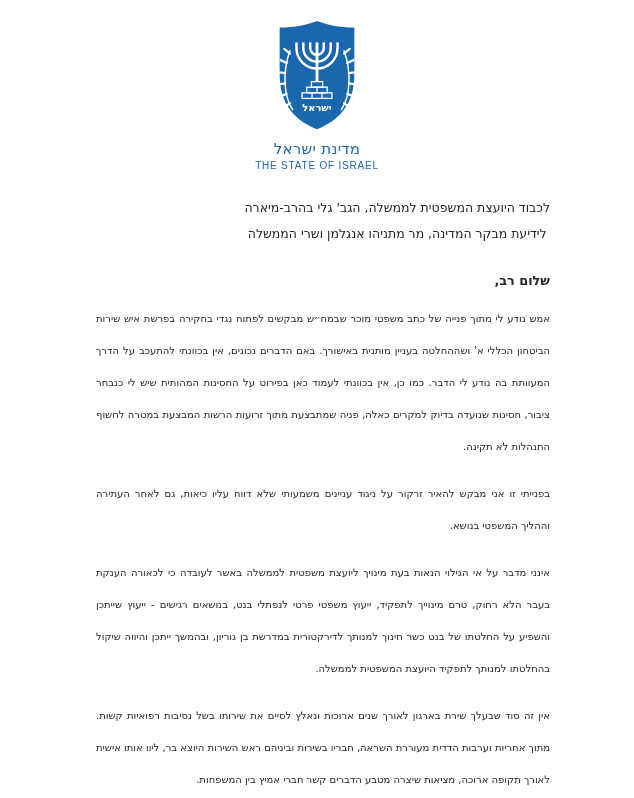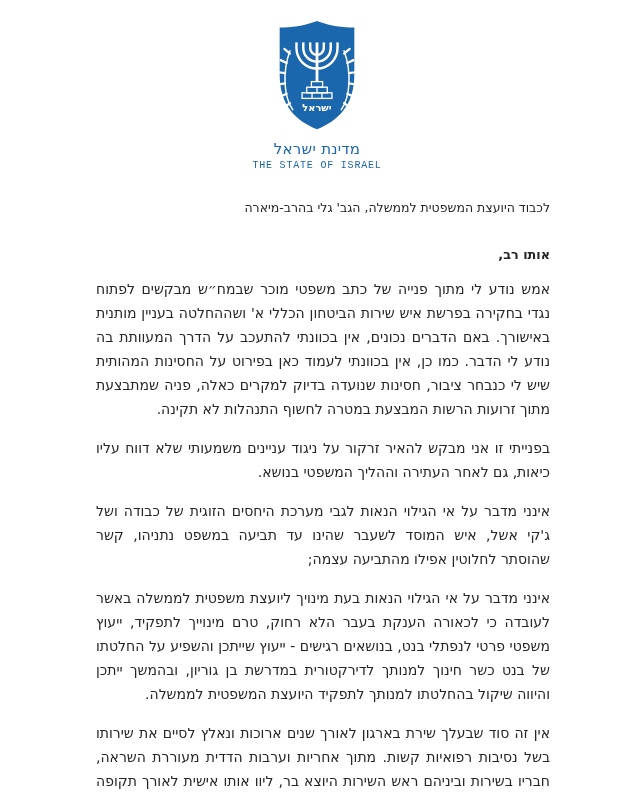--- a/index.html
+++ b/index.html
@@ -29,21 +29,21 @@
   }
   .org-name-he {
     margin-top: 4px;
     font-size: 15px;
     color: #1b67ae;
     letter-spacing: 0.3px;
   }
   .org-name-en {
     margin-top: 2px;
     font-size: 10px;
-    font-family: Liberation Mono, monospace;
+    font-family: Liberation Sans, sans-serif;
     color: #1b67ae;
     letter-spacing: 0.8px;
   }
   
   .header-row {
     display: flex;
     justify-content: space-between;
     align-items: flex-start;
     margin-top: 24px;
     font-size: 12.5px;
@@ -58,22 +58,22 @@
     white-space: nowrap;
   }
   
   .greeting {
     margin-top: 26px;
     font-weight: bold;
     font-size: 12.8px;
   }
   .letter-body p {
     margin: 15px 0 0 12px;
-    font-size: 14px;
-    line-height: 24px;
+    font-size: 10px;
+    line-height: 32px;
     text-align: justify;
   }
 </style>
 </head>
 <body>
 
 <div class="page">
 
   <div class="emblem-block">
     <svg width="94" height="112" viewBox="0 0 100 120" aria-hidden="true">
@@ -121,26 +121,26 @@
 
       <text x="50" y="98" text-anchor="middle" fill="#ffffff" font-size="10.5" font-weight="bold" font-family="DejaVu Sans, sans-serif">ישראל</text>
     </svg>
     <div class="org-name-he">מדינת ישראל</div>
     <div class="org-name-en">THE STATE OF ISRAEL</div>
   </div>
 
   <div class="header-row">
     <div class="addressee-block">
       <div>לכבוד היועצת המשפטית לממשלה, הגב' גלי בהרב-מיארה</div>
+      <div>לידיעת מבקר המדינה, מר מתניהו אנגלמן ושרי הממשלה</div>
     </div>
   </div>
 
-  <div class="greeting">אותו רב,</div>
+  <div class="greeting">שלום רב,</div>
 
   <div class="letter-body">
     <p>אמש נודע לי מתוך פנייה של כתב משפטי מוכר שבמח״ש מבקשים לפתוח נגדי בחקירה בפרשת איש שירות הביטחון הכללי א' ושההחלטה בעניין מותנית באישורך. באם הדברים נכונים, אין בכוונתי להתעכב על הדרך המעוותת בה נודע לי הדבר. כמו כן, אין בכוונתי לעמוד כאן בפירוט על החסינות המהותית שיש לי כנבחר ציבור, חסינות שנועדה בדיוק למקרים כאלה, פניה שמתבצעת מתוך זרועות הרשות המבצעת במטרה לחשוף התנהלות לא תקינה.</p>
     <p>בפנייתי זו אני מבקש להאיר זרקור על ניגוד עניינים משמעותי שלא דווח עליו כיאות, גם לאחר העתירה וההליך המשפטי בנושא.</p>
-    <p>אינני מדבר על אי הגילוי הנאות לגבי מערכת היחסים הזוגית של כבודה ושל ג'קי אשל, איש המוסד לשעבר שהינו עד תביעה במשפט נתניהו, קשר שהוסתר לחלוטין אפילו מהתביעה עצמה;</p>
     <p>אינני מדבר על אי הגילוי הנאות בעת מינויך ליועצת משפטית לממשלה באשר לעובדה כי לכאורה הענקת בעבר הלא רחוק, טרם מינוייך לתפקיד, ייעוץ משפטי פרטי לנפתלי בנט, בנושאים רגישים - ייעוץ שייתכן והשפיע על החלטתו של בנט כשר חינוך למנותך לדירקטורית במדרשת בן גוריון, ובהמשך ייתכן והיווה שיקול בהחלטתו למנותך לתפקיד היועצת המשפטית לממשלה.</p>
     <p>אין זה סוד שבעלך שירת בארגון לאורך שנים ארוכות ונאלץ לסיים את שירותו בשל נסיבות רפואיות קשות. מתוך אחריות וערבות הדדית מעוררת השראה, חבריו בשירות וביניהם ראש השירות היוצא בר, ליוו אותו אישית לאורך תקופה ארוכה, מציאות שיצרה מטבע הדברים קשר חברי אמיץ בין המשפחות.</p>
   </div>
 
 </div>
 
 </body></html>

